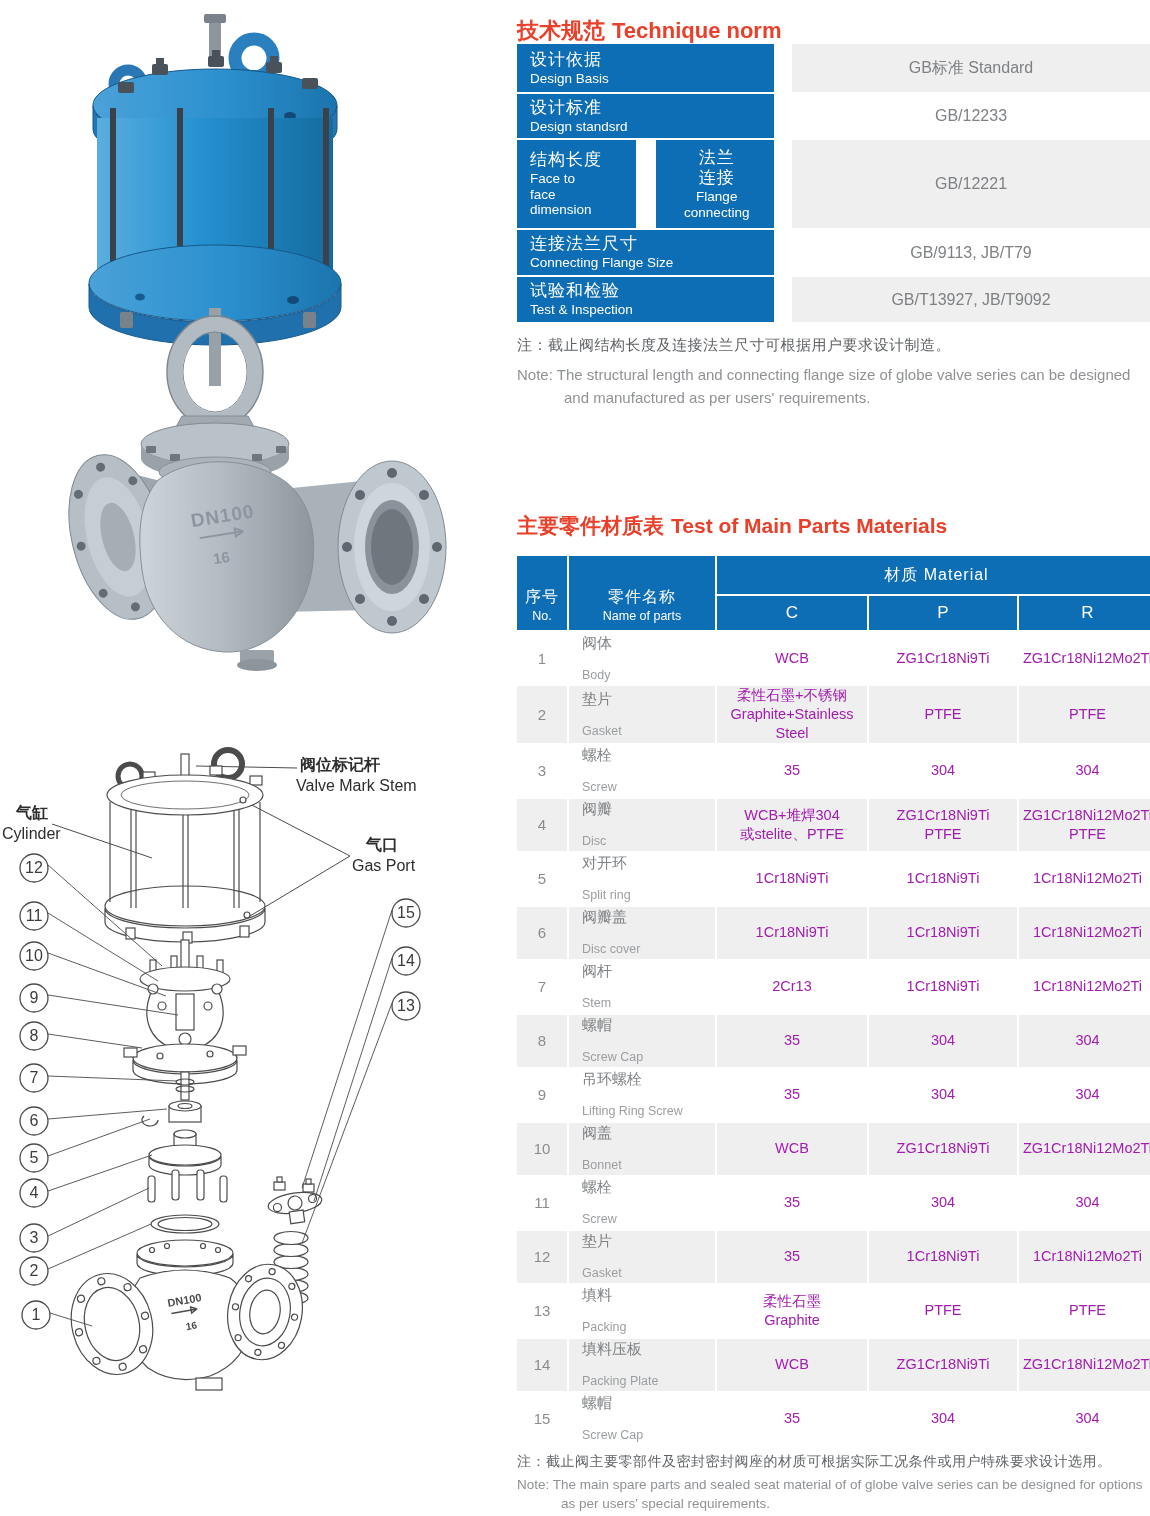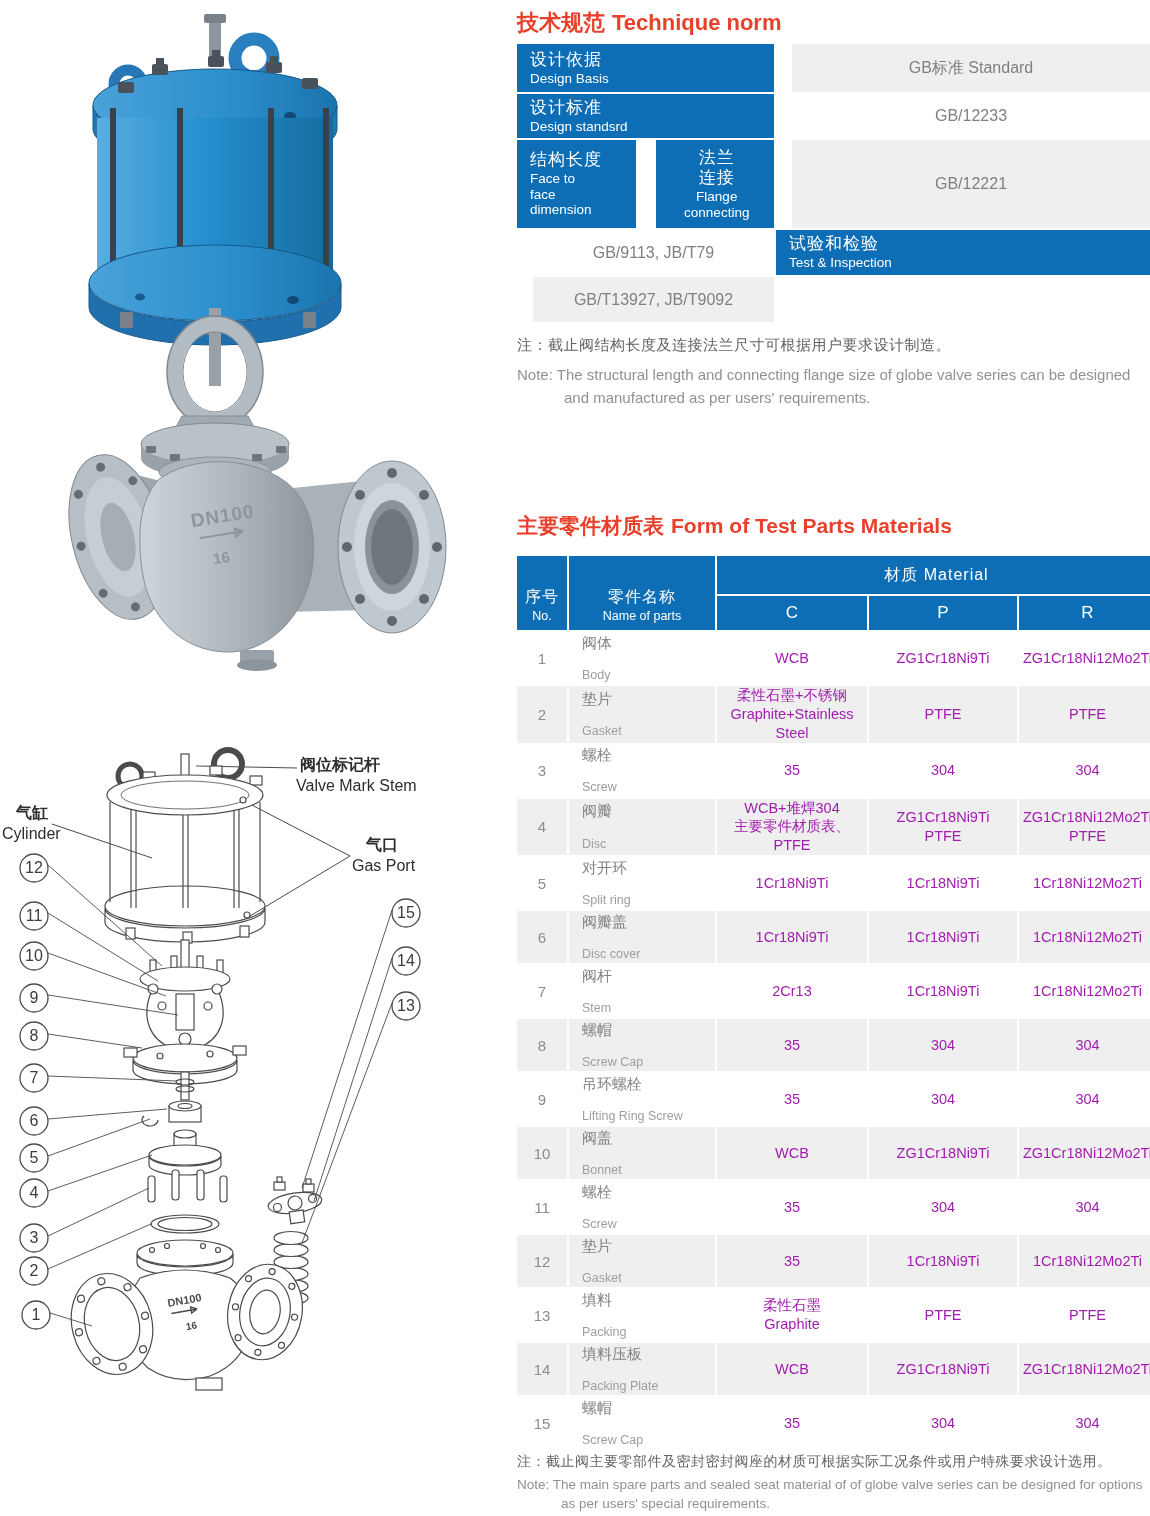--- a/index.html
+++ b/index.html
@@ -2,21 +2,21 @@
 <html><head>
 <meta charset="utf-8">
 <style>
   html,body{margin:0;padding:0;}
   body{
     width:1150px;height:1516px;position:relative;background:#ffffff;
     font-family:"Liberation Sans","DejaVu Sans",sans-serif;overflow:hidden;
   }
   
   .sec-title{position:absolute;left:517px;color:#e8402a;font-weight:bold;white-space:nowrap;}
-  #tech-title{top:8px;font-size:22px;}
+  #tech-title{top:16px;font-size:22px;}
   #parts-title{top:512px;font-size:21px;}
   .sec-title .en{margin-left:7px;}
   
   .tech-table{
     position:absolute;left:517px;top:44px;width:633px;
     display:grid;grid-template-columns:257px 1fr;
     grid-template-rows:48px 44px 88px 45px 45px;gap:2px;
   }
   .tech-label{background:#0e6eb5;color:#fff;display:flex;flex-direction:column;justify-content:center;padding-left:13px;box-sizing:border-box;}
   .tech-label .cn{font-size:17px;letter-spacing:1px;line-height:1.2;}
@@ -428,36 +428,40 @@
     </div>
     <div class="tech-label centered">
       <span class="cn pre">法兰
 连接</span>
       <span class="en pre">Flange
 connecting</span>
     </div>
   </div>
   <div class="tech-value g">GB/12221</div>
 
+  <div class="tech-label">
+    <span class="cn">连接法兰尺寸</span>
+    <span class="en">Connecting Flange Size</span>
+  </div>
   <div class="tech-value">GB/9113, JB/T79</div>
 
   <div class="tech-label">
     <span class="cn">试验和检验</span>
     <span class="en">Test &amp; Inspection</span>
   </div>
   <div class="tech-value g">GB/T13927, JB/T9092</div>
 </div>
 
 <div class="note-block" id="tech-note">
   <div class="note-cn">注：截止阀结构长度及连接法兰尺寸可根据用户要求设计制造。</div>
   <div class="note-en">Note: The structural length and connecting flange size of globe valve series can be designed and manufactured as per users' requirements.</div>
 </div>
 
 <div class="sec-title" id="parts-title">
-  <span class="cn">主要零件材质表</span><span class="en">Form of Test Parts Materials</span>
+  <span class="cn">主要零件材质表</span><span class="en">Test of Main Parts Materials</span>
 </div>
 
 <table class="parts-table">
   <colgroup>
       <col style="width:50px">
       <col style="width:146px">
       <col style="width:150px">
       <col style="width:148px">
       <col style="width:137px">
     </colgroup>
@@ -515,21 +519,21 @@
         <td class="mat">304</td>
       </tr>
 
       <tr>
         <td class="no">4</td>
         <td class="name">
           <div class="cn">阀瓣</div>
           <div class="en">Disc</div>
         </td>
         <td class="mat">WCB+堆焊304
-主要零件材质表、PTFE</td>
+或stelite、PTFE</td>
         <td class="mat">ZG1Cr18Ni9Ti
 PTFE</td>
         <td class="mat">ZG1Cr18Ni12Mo2Ti
 PTFE</td>
       </tr>
 
       <tr>
         <td class="no">5</td>
         <td class="name">
           <div class="cn">对开环</div>

